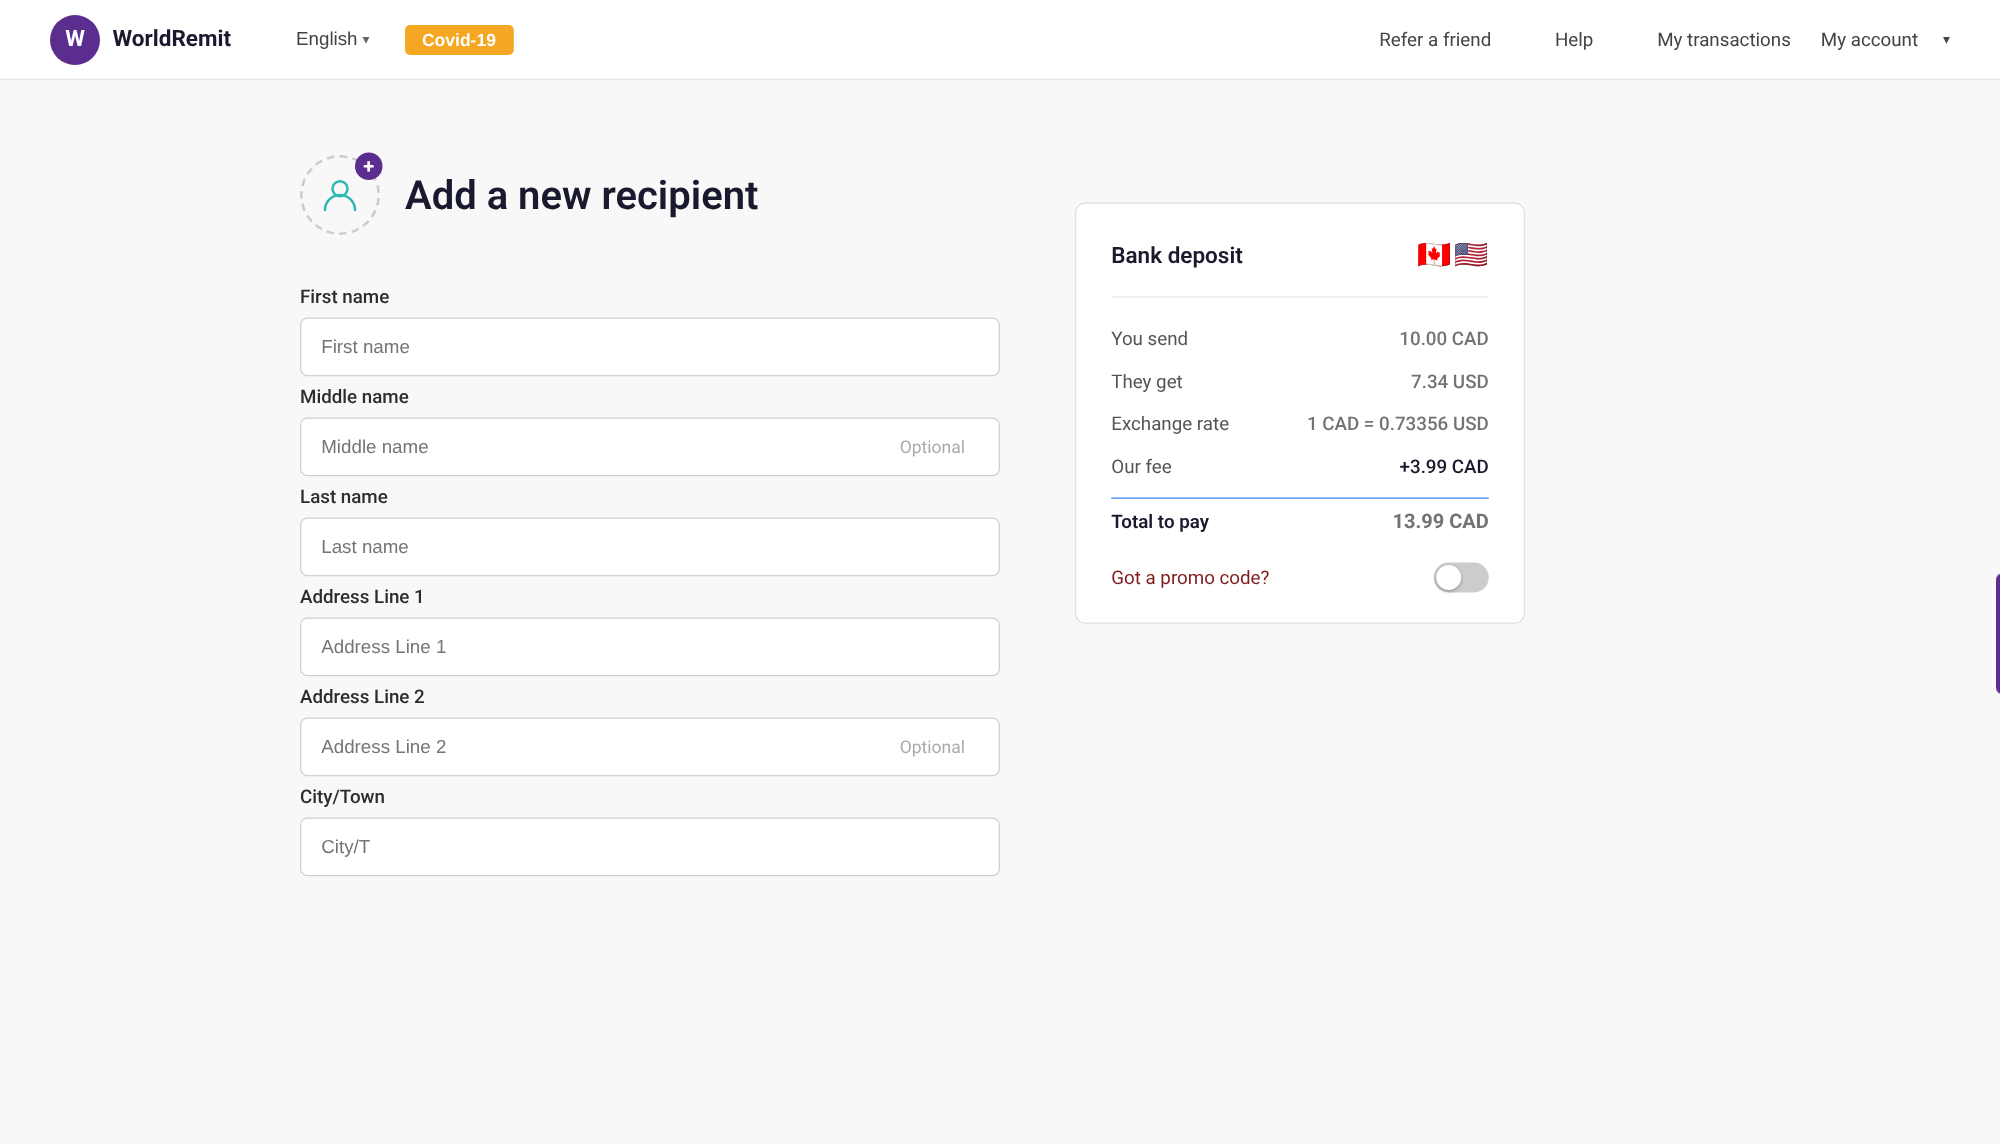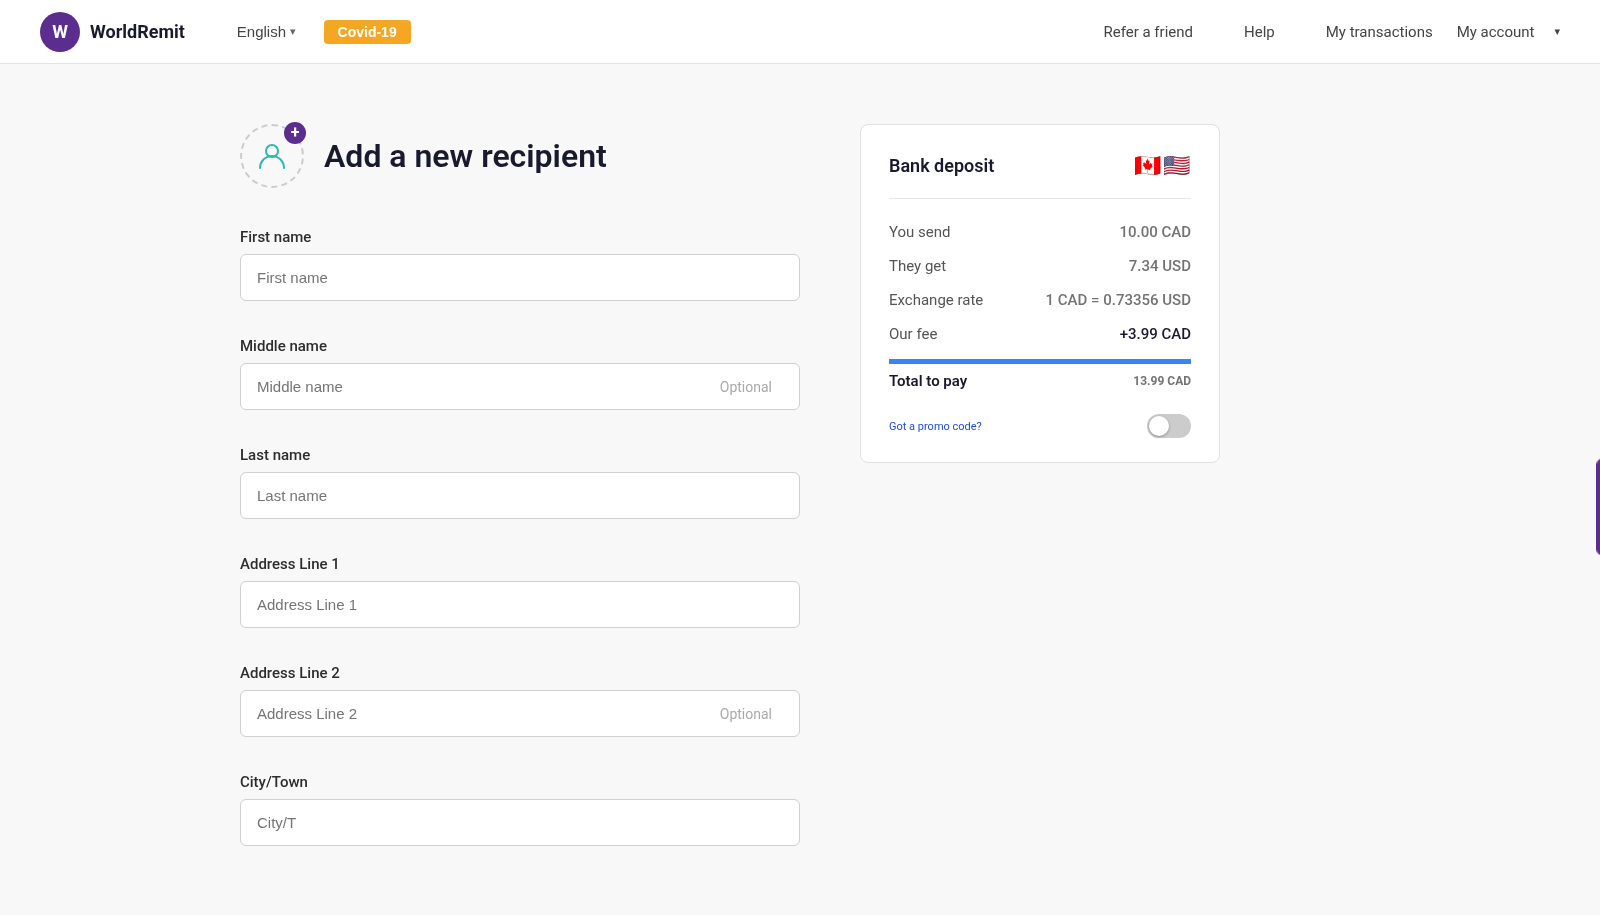--- a/index.html
+++ b/index.html
@@ -145,21 +145,21 @@
       font-weight: bold;
     }
     .page-title {
       font-size: 32px;
       font-weight: 600;
       color: #1a1a2e;
     }
 
     
     .form-group {
-      margin-bottom: 36px;
+      margin-bottom: 7px;
     }
     .form-label {
       display: block;
       font-size: 15px;
       font-weight: 500;
       color: #2d2d2d;
       margin-bottom: 8px;
     }
     .form-input-wrapper {
       position: relative;
@@ -186,20 +186,21 @@
     }
 
     
     .summary-card {
       width: 360px;
       flex-shrink: 0;
       background: #fff;
       border: 1px solid #e0e0e0;
       border-radius: 8px;
       padding: 28px 28px 24px;
+      margin-top: 38px;
     }
     .summary-card-header {
       display: flex;
       align-items: center;
       justify-content: space-between;
       margin-bottom: 20px;
     }
     .summary-card-title {
       font-size: 18px;
       font-weight: 600;
@@ -231,41 +232,41 @@
       color: #737373;
       font-weight: 500;
     }
     .summary-row-value.highlight {
       font-weight: 700;
     }
     .fee-value {
       color: #1a1a2e;
     }
     .total-row {
-      border-top: 5px solid #3b82f6;
+      border-top: 1px solid #3b82f6;
       margin-top: 8px;
     }
     .total-row .summary-row-label {
       font-weight: 600;
       color: #1a1a2e;
     }
     .total-row .summary-row-value {
-      font-size: 12px;
+      font-size: 16px;
       font-weight: 700;
     }
 
     .promo-row {
       display: flex;
       justify-content: space-between;
       align-items: center;
       padding-top: 16px;
     }
     .promo-label {
-      font-size: 11px;
-      color: #1d4ed8;
+      font-size: 15px;
+      color: #7f1d1d;
     }
     .toggle {
       width: 44px;
       height: 24px;
       background: #ccc;
       border-radius: 12px;
       position: relative;
       cursor: pointer;
     }
     .toggle::after {

